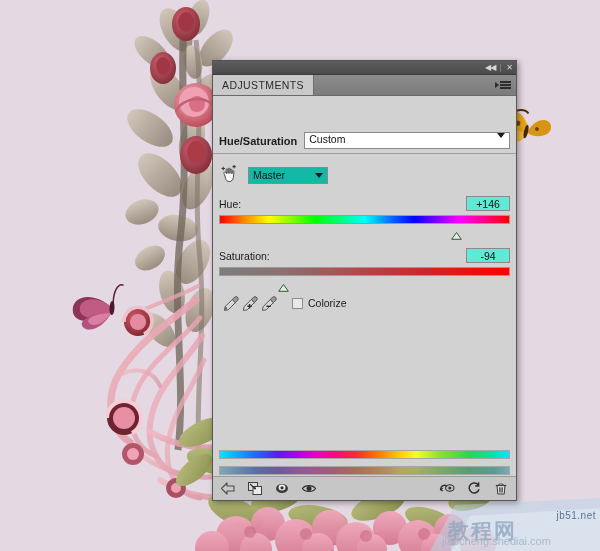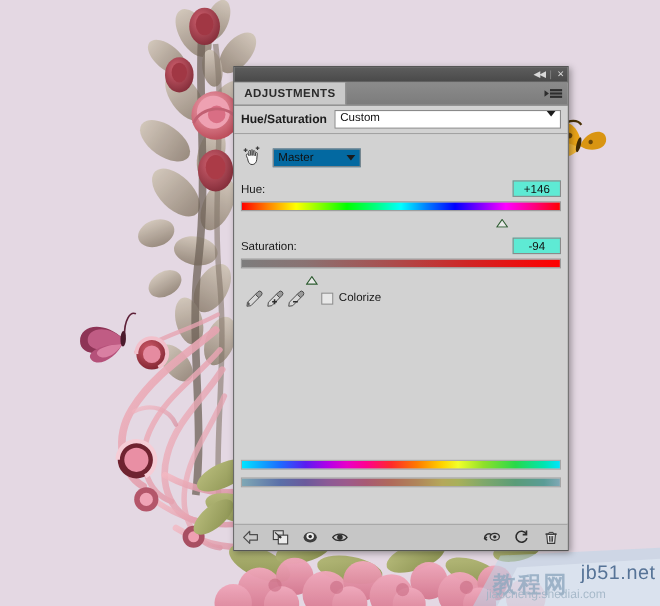--- a/index.html
+++ b/index.html
@@ -36,60 +36,61 @@
 
   
   .panel-tabrow{
     height:20px;background:linear-gradient(#8b8b8b,#7c7c7c);
     display:flex;align-items:stretch;flex:none;position:relative;
     border-bottom:1px solid #6a6a6a;
   }
   .tab{
     background:#c9c9c9;
     padding:0 9px;display:flex;align-items:center;
-    font-size:10.5px;font-weight:bold;color:#2b2b2b;letter-spacing:.4px;
+    font-size:10.5px;font-weight:normal;color:#2b2b2b;letter-spacing:.4px;
     border-right:1px solid #6d6d6d;
     cursor:pointer;
   }
   .panel-menu{
     margin-left:auto;display:flex;align-items:center;padding-right:5px;
     cursor:pointer;
   }
   .pm-glyph{display:flex;flex-direction:column;gap:1.5px;align-items:flex-end;}
   .pm-line{height:1.5px;background:#2d2d2d;}
   .pm-arrow{width:0;height:0;border-left:4px solid #2d2d2d;
     border-top:3px solid transparent;border-bottom:3px solid transparent;
     margin-right:1px;}
 
   
   .preset-row{
     height:25px;flex:none;display:flex;align-items:center;
     padding:0 6px;gap:7px;background:#d2d2d2;
     border-bottom:1px solid #9d9d9d;
+    margin-top:32px;
   }
   .preset-title{font-size:11px;font-weight:bold;color:#1d1d1d;white-space:nowrap;}
   .combo{
     flex:1;height:17px;background:#fff;border:1px solid #8a8a8a;
     display:flex;align-items:flex-start;padding:0 4px;
     font-size:10.5px;color:#111;position:relative;cursor:pointer;
     box-sizing:border-box;
   }
   .combo .caret{
     margin-left:auto;width:0;height:0;
     border-left:4px solid transparent;border-right:4px solid transparent;
     border-top:5px solid #1b1b1b;
   }
 
   
   .panel-body{flex:1;background:#d2d2d2;position:relative;padding:0 6px;}
 
   .channel-row{display:flex;align-items:center;height:34px;gap:9px;padding-top:4px;}
   .hand-ico{width:20px;height:20px;flex:none;}
   .chan-combo{
-    width:80px;height:17px;background:#0369a1;border:1px solid #8a8a8a;
+    width:80px;height:17px;background:#14b8a6;border:1px solid #8a8a8a;
     display:flex;align-items:center;padding:0 4px;font-size:10.5px;color:#111;
     cursor:pointer;box-sizing:border-box;
   }
 
   .slider-block{margin-top:2px;}
   .slider-head{display:flex;align-items:center;height:19px;}
   .slider-label{font-size:10.5px;color:#1a1a1a;}
   .slider-value{
     margin-left:auto;width:44px;height:15px;background:#5eead4;border:1px solid #8a8a8a;
     display:flex;align-items:center;justify-content:center;
@@ -135,21 +136,21 @@
   .fspacer{flex:1;}
   .fico{width:16px;height:15px;cursor:pointer;}
 
   
   #watermark{
     position:absolute;left:440px;top:508px;width:160px;height:43px;
     pointer-events:none;
   }
   .wm-jb{
     position:absolute;right:4px;top:2px;
-    font-size:18px;color:#2b4f7a;opacity:.75;
+    font-size:10px;color:#2b4f7a;opacity:.75;
     font-family:"Liberation Sans",sans-serif;letter-spacing:.5px;
   }
   .wm-cn{
     position:absolute;left:8px;top:9px;
     font-size:21px;font-weight:bold;color:#8fa8bf;opacity:.8;
     letter-spacing:2px;font-family:"DejaVu Sans",sans-serif;
   }
   .wm-url{
     position:absolute;left:2px;top:27px;
     font-size:11px;color:#9fb3c4;opacity:.85;

